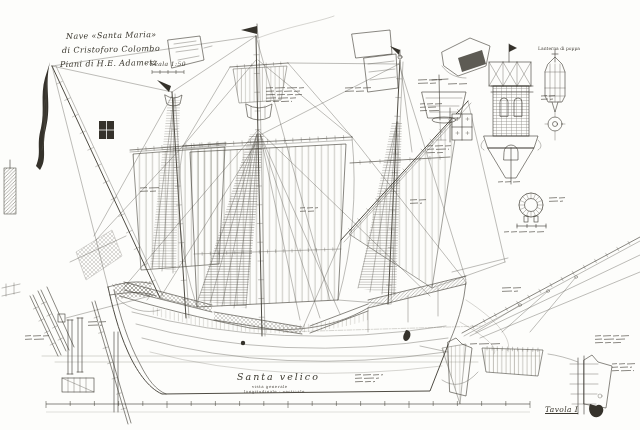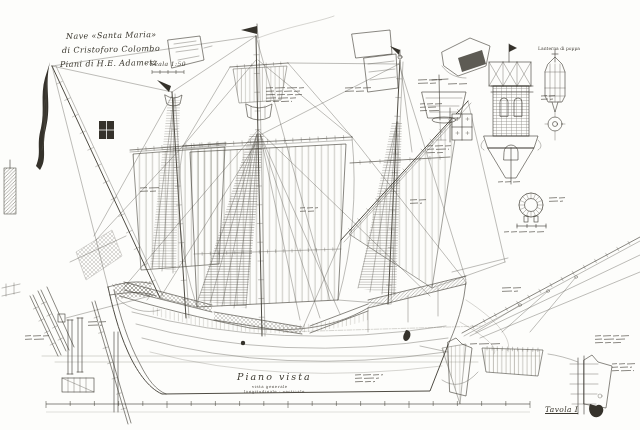--- a/index.html
+++ b/index.html
@@ -616,19 +616,19 @@
 <g>
   <circle class="ink" cx="243" cy="343" r="2.2"></circle>
   <path class="ink" d="M406,330 C411,330 412,336 408,340 C404,343 402,338 404,334 Z"></path>
 </g>
 </svg>
 
 <div class="txt hand t-title" style="left:66px;top:31px;">Nave «Santa Maria»</div>
 <div class="txt hand t-title" style="left:62px;top:45px;">di Cristoforo Colombo</div>
 <div class="txt hand t-title" style="left:60px;top:59px;">Piani di H.E. Adametz</div>
 <div class="txt hand t-scale" style="left:150px;top:60px;">Scala 1:50</div>
-<div class="txt hand t-cap" style="left:237px;top:371px;">Piano vista</div>
+<div class="txt hand t-cap" style="left:237px;top:371px;">Santa velico</div>
 <div class="txt t-sub" style="left:252px;top:384px;">vista generale</div>
 <div class="txt t-sub" style="left:244px;top:389px;">longitudinale - verticale</div>
 <div class="txt t-small" style="left:538px;top:46px;">Lanterna di poppa</div>
 <div class="txt hand t-plate" style="left:545px;top:405px;text-decoration:underline;">Tavola I</div>
 
 </div>
 
 </body></html>

